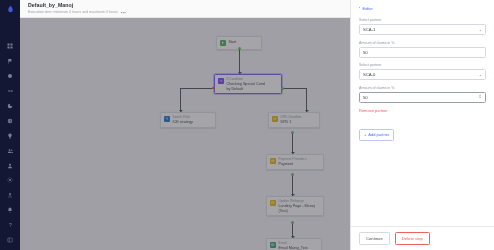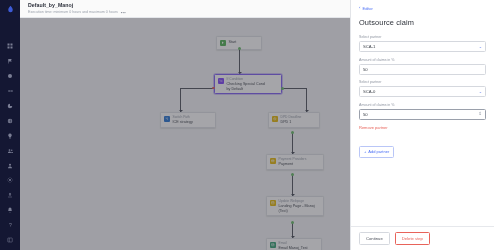--- a/index.html
+++ b/index.html
@@ -372,21 +372,20 @@
     </div>
 
     <div class="panel">
       <div class="panel-body">
 
         <div class="back">
           <span class="chev">‹</span>
           <span>Editor</span>
         </div>
 
-        <div class="panel-title">Outsource claim</div>
 
         
         <div>
           <div class="field-label">Select partner</div>
           <div class="select">
             <span>SCA-1</span>
             <span class="caret">⌄</span>
           </div>
           <div class="field-label">Amount of claims in %</div>
           <div class="input">

